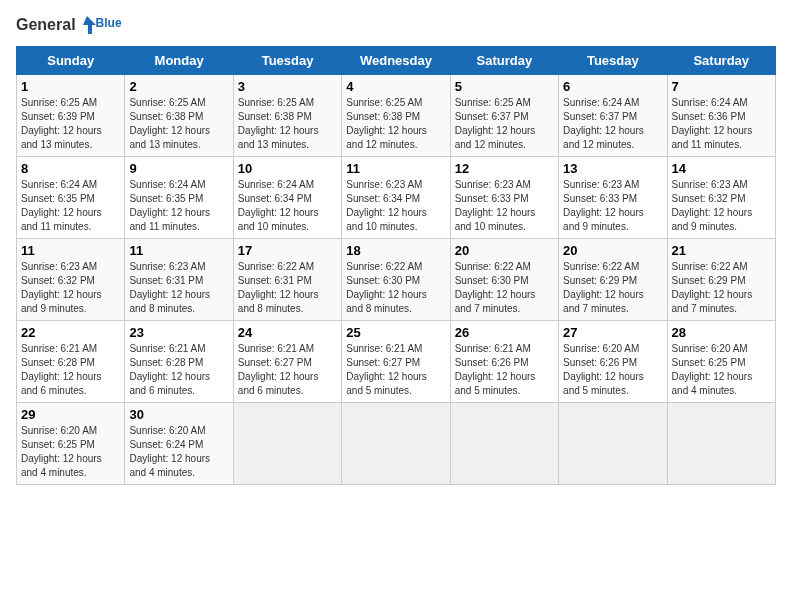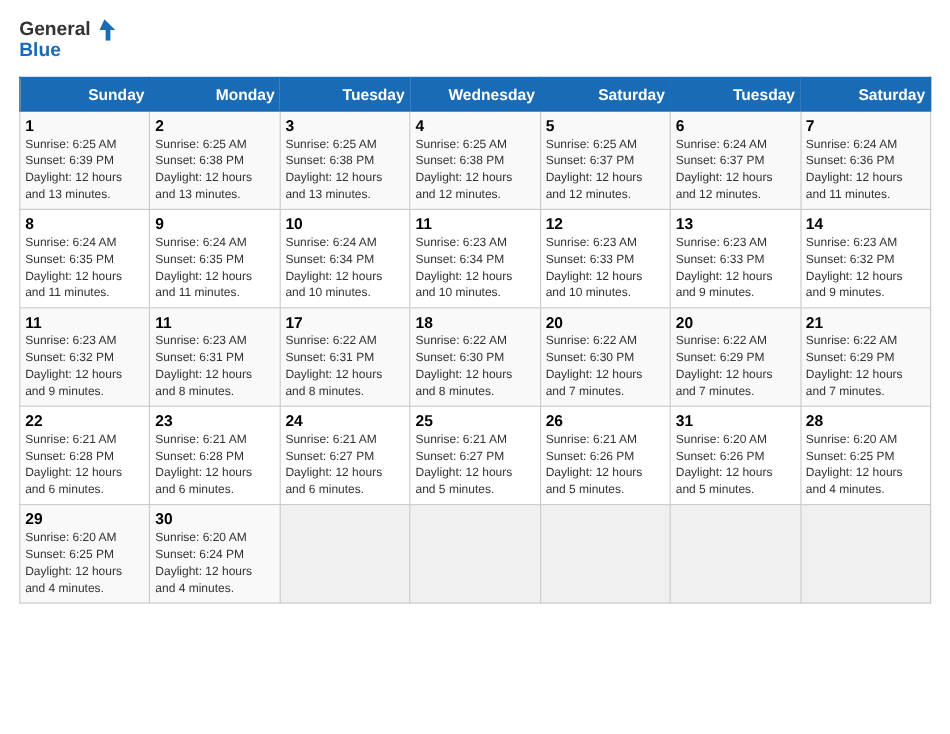--- a/index.html
+++ b/index.html
@@ -35,21 +35,21 @@
     }
     table {
       width: 100%;
       border-collapse: collapse;
       font-size: 11px;
     }
     thead tr th {
       background: #1a6bb5;
       color: #fff;
       padding: 6px 4px;
-      text-align: right;
+      text-align: center;
       font-size: 13px;
       font-weight: bold;
       border: 1px solid #1a6bb5;
     }
     tbody tr td {
       border: 1px solid #ccc;
       vertical-align: top;
       padding: 4px;
       width: 14.28%;
       min-height: 70px;
@@ -71,28 +71,28 @@
     }
     .empty-cell {
       background: #f0f0f0 !important;
     }
   </style>
 </head>
 <body>
 
 <div class="header">
   <div class="logo">
-  <div style="display:flex;flex-direction:column;align-items:flex-start;position:relative;justify-content:center;">
+  <div style="display:flex;flex-direction:row;align-items:flex-start;position:relative;justify-content:center;">
     <div style="display:flex;align-items:center;gap:2px;">
       <span style="font-size:16px;font-weight:bold;color:#333;">General</span>
       <svg width="18" height="18" viewBox="0 0 18 18">
         <polygon points="9,0 18,9 14,9 14,18 10,18 10,9 5,9" fill="#1a6bb5"></polygon>
       </svg>
     </div>
-    <span style="font-size:16px;font-weight:bold;color:#1a6bb5;">Blue</span>
+    <span style="font-size:12px;font-weight:bold;color:#1a6bb5;">Blue</span>
   </div>
 </div>
   <div class="title-block">
     <div class="month-title"></div>
     <div class="location"></div>
   </div>
 </div>
 
 <table>
   <thead>
@@ -212,21 +212,21 @@
       </td>
         <td>
         <span class="day-num">25</span>
         <span class="day-info">Sunrise: 6:21 AM<br>Sunset: 6:27 PM<br>Daylight: 12 hours and 5 minutes.</span>
       </td>
         <td>
         <span class="day-num">26</span>
         <span class="day-info">Sunrise: 6:21 AM<br>Sunset: 6:26 PM<br>Daylight: 12 hours and 5 minutes.</span>
       </td>
         <td>
-        <span class="day-num">31</span>
+        <span class="day-num">27</span>
         <span class="day-info">Sunrise: 6:20 AM<br>Sunset: 6:26 PM<br>Daylight: 12 hours and 5 minutes.</span>
       </td>
         <td>
         <span class="day-num">28</span>
         <span class="day-info">Sunrise: 6:20 AM<br>Sunset: 6:25 PM<br>Daylight: 12 hours and 4 minutes.</span>
       </td>
       </tr>
       <tr>
         <td>
         <span class="day-num">29</span>

